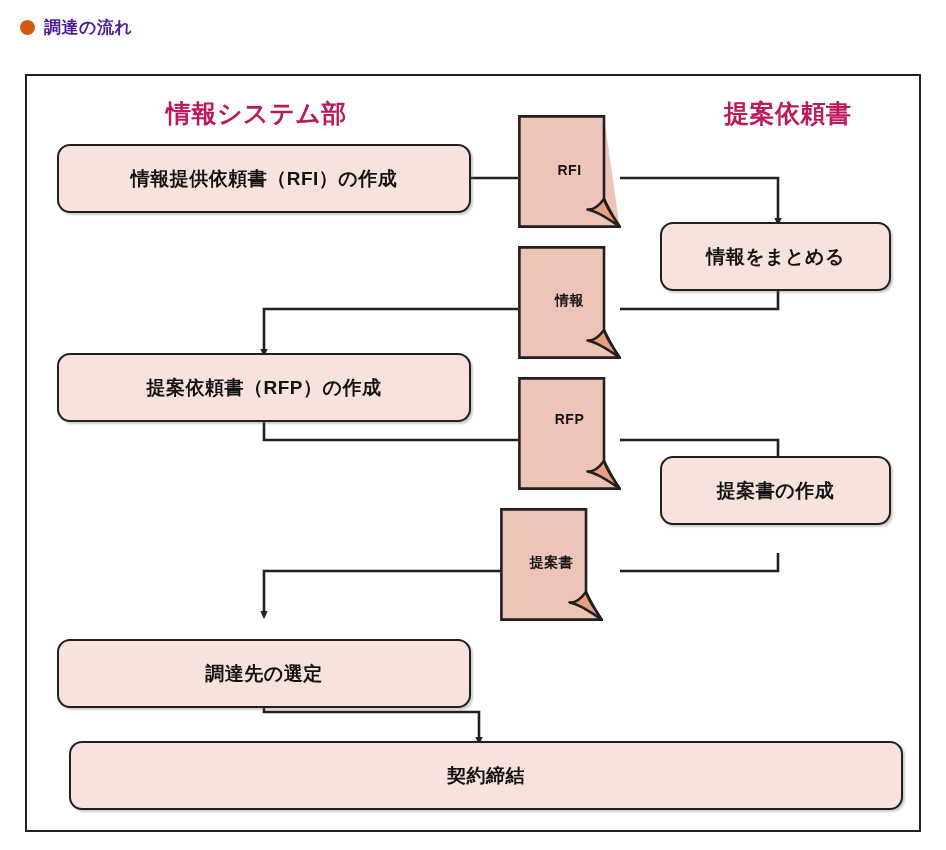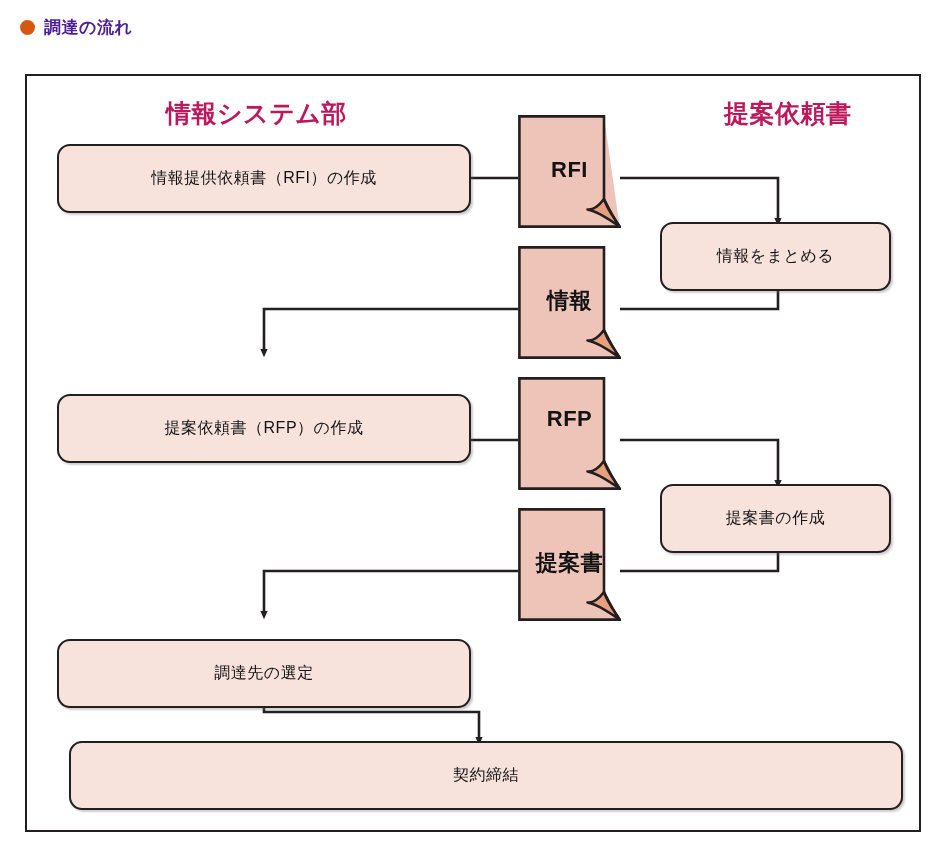--- a/index.html
+++ b/index.html
@@ -79,22 +79,22 @@
     box-sizing: border-box;
     background: #f7e3dc;
     border: 2.5px solid #231f20;
     border-radius: 13px;
     display: flex;
     align-items: center;
     justify-content: center;
     box-shadow: 2px 2px 2px rgba(120, 110, 108, 0.35);
   }
   .process-box .label {
-    font-size: 16px;
-    font-weight: 400;
+    font-size: 19px;
+    font-weight: 700;
     color: #131313;
     white-space: nowrap;
     letter-spacing: 0.5px;
   }
 
   
   .doc-shape {
     position: absolute;
   }
   .doc-shape svg {
@@ -105,21 +105,21 @@
   }
   .doc-shape .doc-label {
     position: absolute;
     left: 0;
     top: 0;
     width: 100%;
     height: 100%;
     display: flex;
     align-items: center;
     justify-content: center;
-    font-size: 22px;
+    font-size: 14px;
     font-weight: 700;
     color: #131313;
     letter-spacing: 0.5px;
     padding-bottom: 4px;
     box-sizing: border-box;
   }
 </style>
 </head>
 <body>
 
@@ -162,25 +162,25 @@
 <div class="column-header" style="left:724px; top:97px;">提案依頼書</div>
 
 <div class="process-box" style="left:57px; top:144px; width:414px; height:69px;">
   <span class="label">情報提供依頼書（RFI）の作成</span>
 </div>
 
 <div class="process-box" style="left:660px; top:222px; width:231px; height:69px;align-items:center;">
   <span class="label">情報をまとめる</span>
 </div>
 
-<div class="process-box" style="left:57px; top:353px; width:414px; height:69px;margin-top:41px;">
+<div class="process-box" style="left:57px; top:353px; width:414px; height:69px;">
   <span class="label">提案依頼書（RFP）の作成</span>
 </div>
 
-<div class="process-box" style="left:660px; top:484px; width:231px; height:69px;">
+<div class="process-box" style="left:660px; top:456px; width:231px; height:69px;">
   <span class="label">提案書の作成</span>
 </div>
 
 <div class="process-box" style="left:57px; top:615px; width:414px; height:69px;margin-top:24px;">
   <span class="label">調達先の選定</span>
 </div>
 
 <div class="process-box" style="left:57px; top:741px; width:834px; height:69px;margin-left:12px;">
   <span class="label">契約締結</span>
 </div>
@@ -204,19 +204,19 @@
 </div>
 
 <div class="doc-shape" style="left:518px; top:377px; width:103px; height:87px;">
   <svg width="103" height="113" viewBox="0 0 103 113" xmlns="http://www.w3.org/2000/svg">
     <path d="M1.4,1.4 L86,1.4 L86,84 C86,84 96,104 101.6,111.6 L101.6,111.6 L1.4,111.6 Z" fill="#eec4b8" stroke="#231f20" stroke-width="2.6" stroke-linejoin="miter"></path>
     <path d="M86,84 C80,92 74,95 69.5,94.5 C78,96 88,102 101.6,111.6 C94,100 88,92 86,84 Z" fill="#e79f7e" stroke="#231f20" stroke-width="2.6" stroke-linejoin="round"></path>
   </svg>
   <span class="doc-label">RFP</span>
 </div>
 
-<div class="doc-shape" style="left:518px; top:508px; width:103px; height:113px;">
+<div class="doc-shape" style="left:500px; top:508px; width:103px; height:113px;">
   <svg width="103" height="113" viewBox="0 0 103 113" xmlns="http://www.w3.org/2000/svg">
     <path d="M1.4,1.4 L86,1.4 L86,84 C86,84 96,104 101.6,111.6 L101.6,111.6 L1.4,111.6 Z" fill="#eec4b8" stroke="#231f20" stroke-width="2.6" stroke-linejoin="miter"></path>
     <path d="M86,84 C80,92 74,95 69.5,94.5 C78,96 88,102 101.6,111.6 C94,100 88,92 86,84 Z" fill="#e79f7e" stroke="#231f20" stroke-width="2.6" stroke-linejoin="round"></path>
   </svg>
   <span class="doc-label">提案書</span>
 </div>
 
 </body></html>

